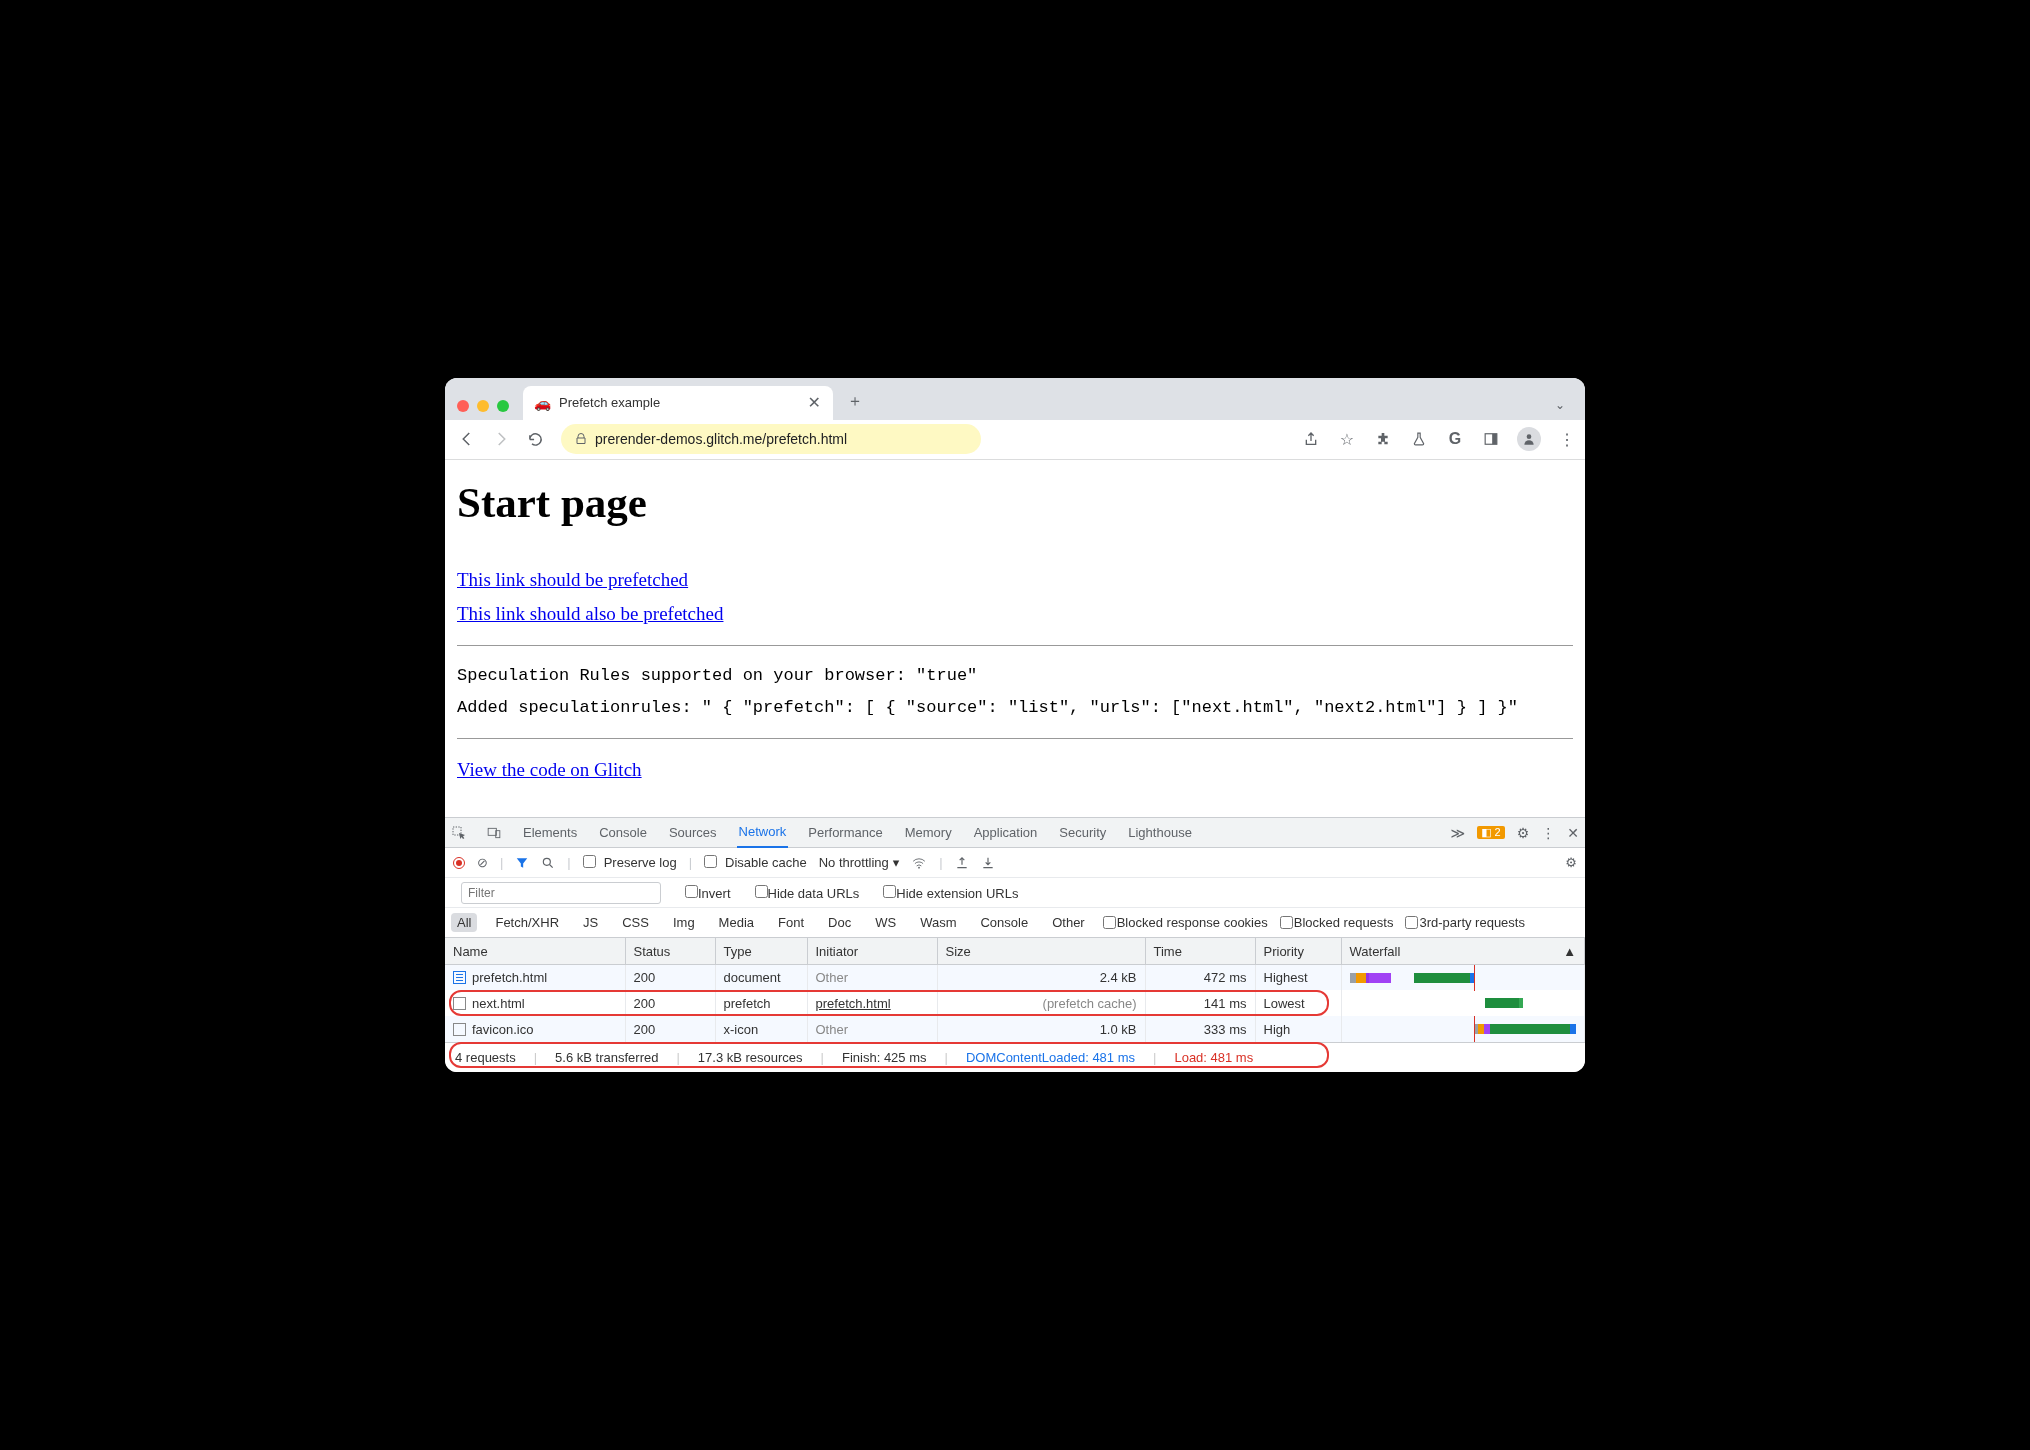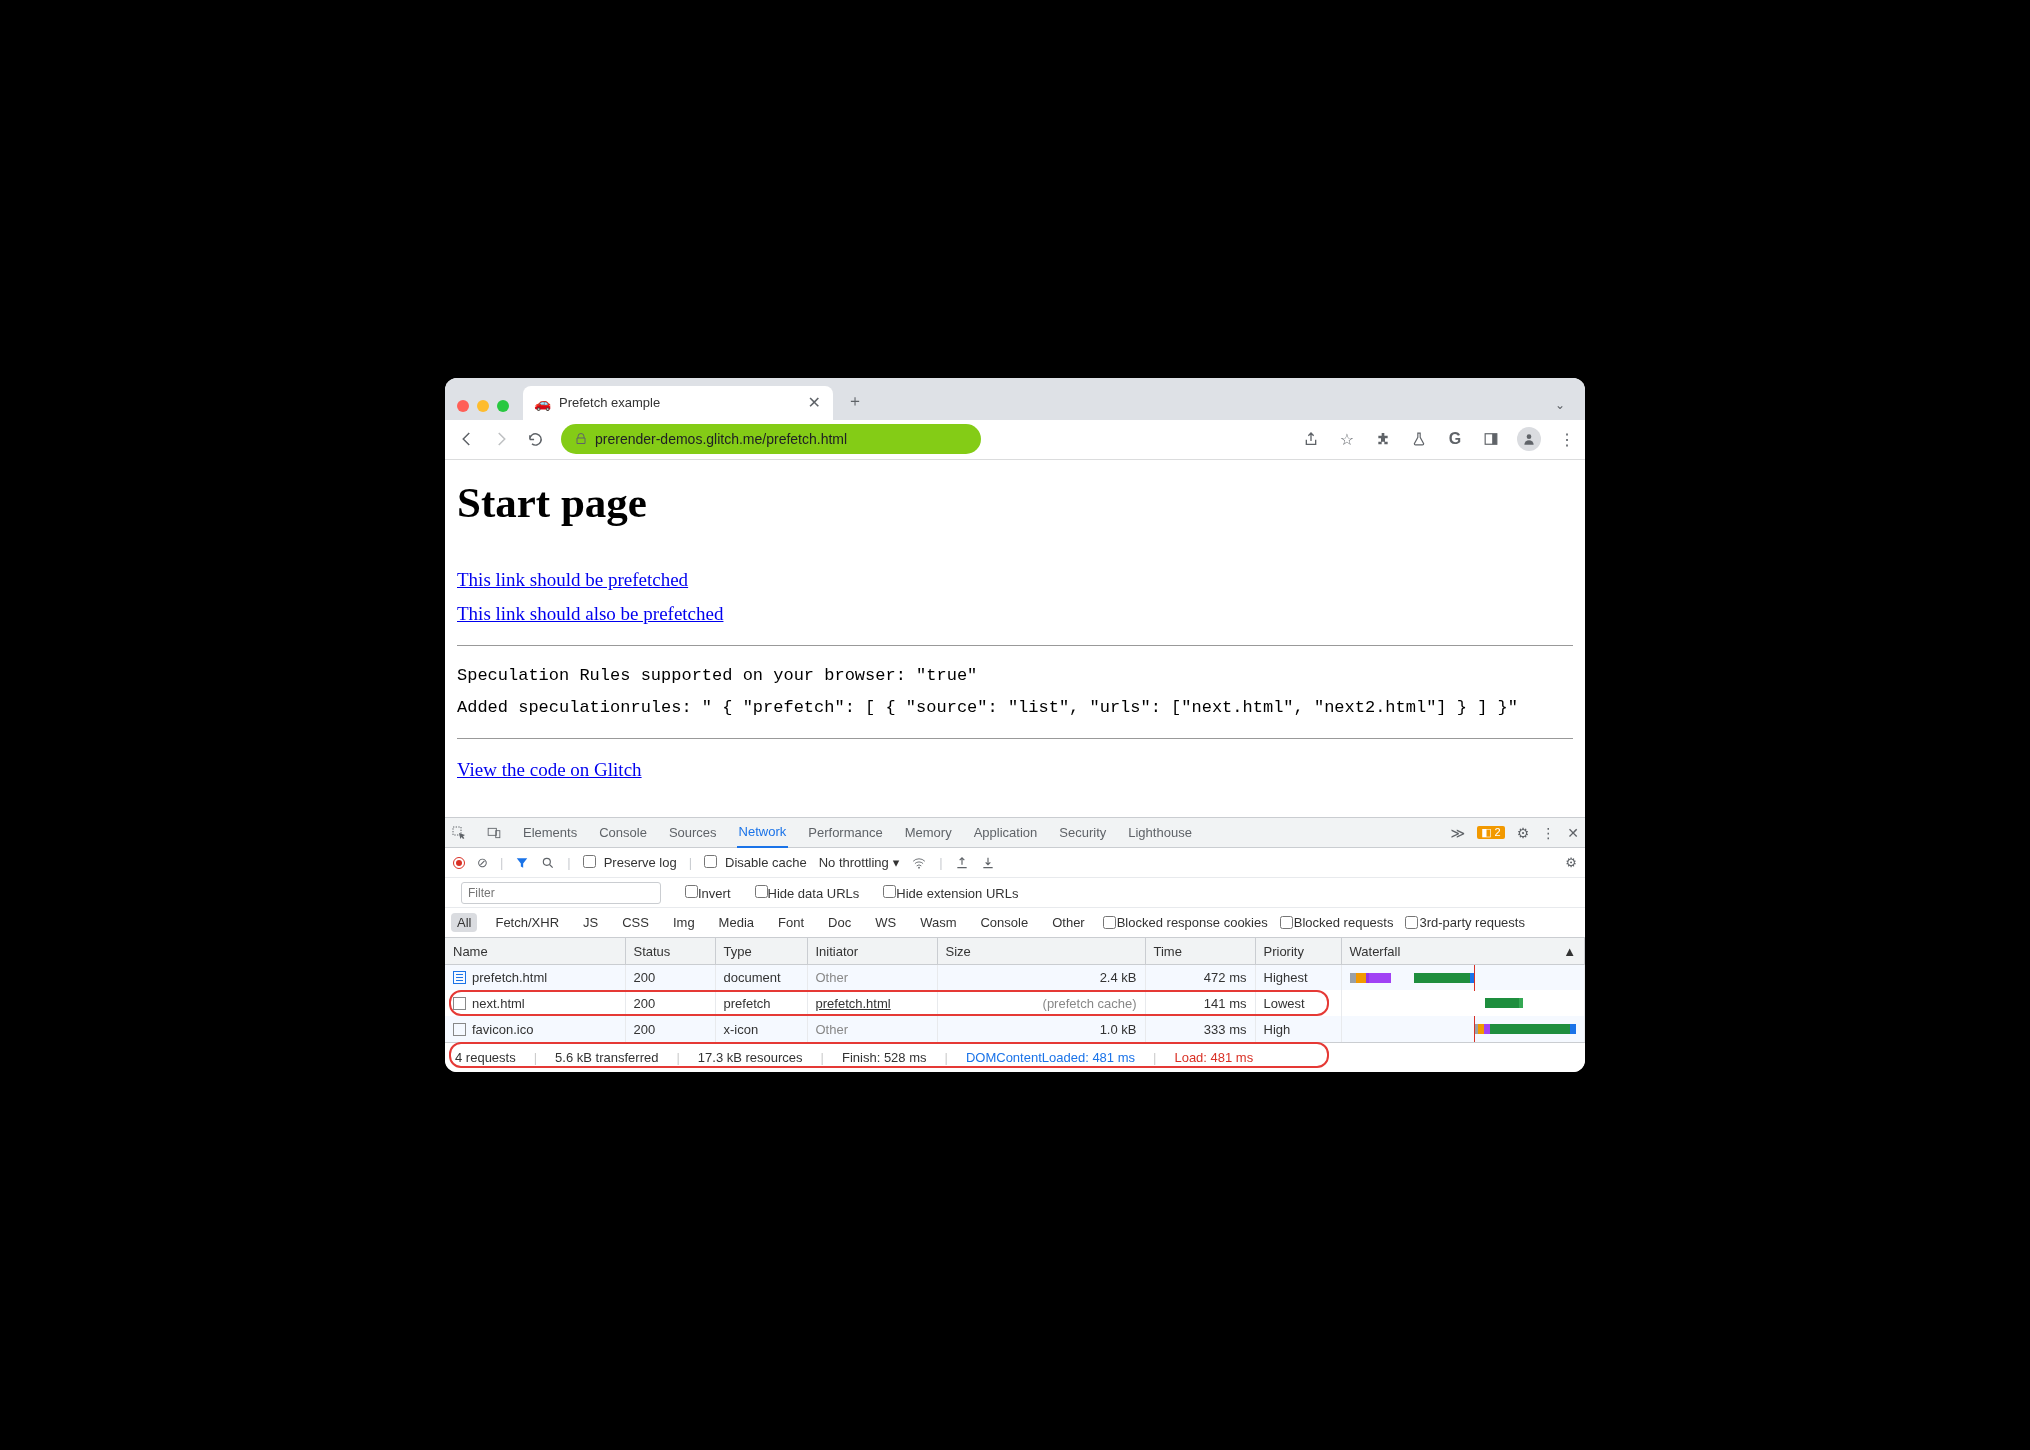--- a/index.html
+++ b/index.html
@@ -42,21 +42,21 @@
   .newtab{padding:0 8px 8px}
   .minimize-tabs{margin-left:auto;padding:0 12px 8px;color:#5f6368;font-size:12px}
   
   .toolbar {
     background:#fff; height:40px; border-bottom:1px solid #dbdcdd;
     display:flex; align-items:center; padding:0 8px; gap:6px;
   }
   .nav-btn{width:28px;height:28px;display:flex;align-items:center;justify-content:center;color:#5f6368;border-radius:50%}
   .nav-btn.disabled{opacity:.4}
   .omnibox{
-    flex:0 0 auto; margin-left:6px; background:#84cc16; height:30px; border-radius:15px;
+    flex:0 0 auto; margin-left:6px; background:#fef9c3; height:30px; border-radius:15px;
     display:flex; align-items:center; padding:0 14px; gap:8px; color:#202124; font-size:14px;
     width:420px;
   }
   .omnibox .lock{color:#5f6368;font-size:12px}
   .tool-icons{margin-left:auto;display:flex;align-items:center;gap:16px;color:#5f6368}
   .tool-icons .ic{width:20px;height:20px;display:flex;align-items:center;justify-content:center;font-size:16px}
   .avatar{width:24px;height:24px;border-radius:50%;background:#dadce0;display:flex;align-items:center;justify-content:center;color:#5f6368;font-size:14px}
   
   .page{padding:18px 12px 30px; font-family:"Times New Roman",serif}
   .page h1{font-size:43px;font-weight:bold;margin-bottom:36px}
@@ -393,20 +393,20 @@
       <div class="hl" style="left:4px;top:104px;width:880px;height:26px"></div>
     </div>
 
     <div class="dt-status">
       <span>4 requests</span>
         <span class="sep">|</span>
       <span>5.6 kB transferred</span>
         <span class="sep">|</span>
       <span>17.3 kB resources</span>
         <span class="sep">|</span>
-      <span>Finish: 528 ms</span>
+      <span>Finish: 425 ms</span>
         <span class="sep">|</span>
       <span class="blue">DOMContentLoaded: 481 ms</span>
         <span class="sep">|</span>
       <span class="red">Load: 481 ms</span>
     </div>
   </div>
 </div>
 
 </body></html>

